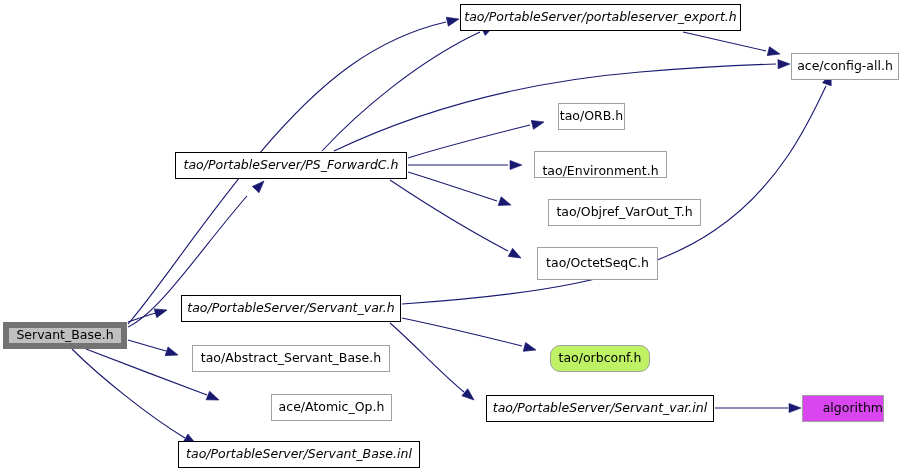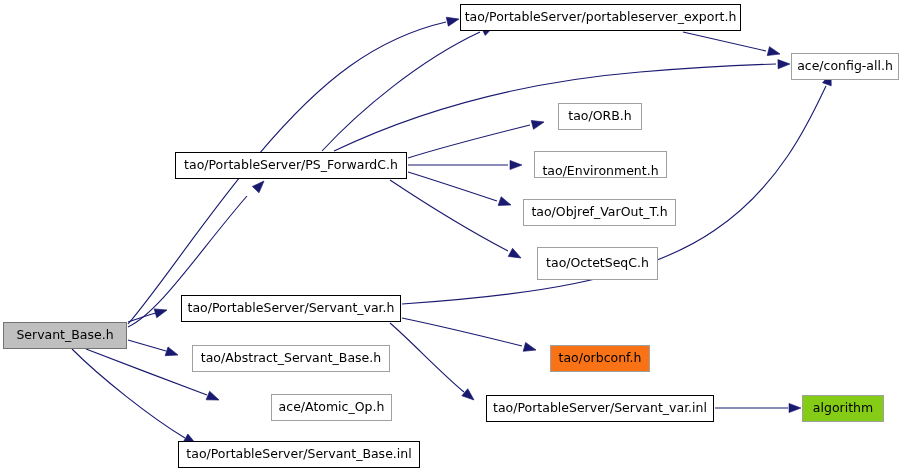--- a/index.html
+++ b/index.html
@@ -38,23 +38,24 @@
     white-space: nowrap;
     letter-spacing: 0px;
   }
   .node-box.border-gray {
     border: 1px solid #a0a0a0;
     background: #ffffff;
   }
   .node-box.border-black {
     border: 1px solid #000000;
     background: #ffffff;
+    font-style: italic;
   }
   .node-box.node-root {
-    border: 1px solid #737373;
+    border: 6px solid #737373;
     background: #bfbfbf;
   }
   .edge-path {
     fill: none;
     stroke: #191970;
     stroke-width: 1.1;
   }
   .edge-arrow {
     fill: #191970;
     stroke: #191970;
@@ -106,46 +107,46 @@
     </div>
     <div class="node-box border-black" style="left: 175px; top: 152px; width: 232px; height: 27px; background: rgb(255, 255, 255);">
       <span>tao/PortableServer/PS_ForwardC.h</span>
     </div>
     <div class="node-box border-black" style="left: 460px; top: 4px; width: 281px; height: 27px; background: rgb(255, 255, 255);">
       <span>tao/PortableServer/portableserver_export.h</span>
     </div>
     <div class="node-box border-gray" style="left: 791px; top: 53px; width: 108px; height: 27px; background: rgb(255, 255, 255);">
       <span>ace/config-all.h</span>
     </div>
-    <div class="node-box border-gray" style="left: 558px; top: 103px; width: 84px; height: 27px; background: rgb(255, 255, 255);">
+    <div class="node-box border-gray" style="left: 558px; top: 103px; width: 67px; height: 27px; background: rgb(255, 255, 255);">
       <span>tao/ORB.h</span>
     </div>
     <div class="node-box border-gray" style="left: 534px; top: 151px; width: 133px; height: 27px; background: rgb(255, 255, 255); align-items: flex-end;">
       <span>tao/Environment.h</span>
     </div>
-    <div class="node-box border-gray" style="left: 523px; top: 199px; width: 153px; height: 27px; background: rgb(255, 255, 255);">
+    <div class="node-box border-gray" style="left: 548px; top: 199px; width: 153px; height: 27px; background: rgb(255, 255, 255);">
       <span>tao/Objref_VarOut_T.h</span>
     </div>
     <div class="node-box border-gray" style="left: 537px; top: 247px; width: 121px; height: 33px; background: rgb(255, 255, 255); justify-content: center;">
       <span>tao/OctetSeqC.h</span>
     </div>
     <div class="node-box border-black" style="left: 181px; top: 295px; width: 220px; height: 27px; background: rgb(255, 255, 255);">
       <span>tao/PortableServer/Servant_var.h</span>
     </div>
     <div class="node-box border-gray" style="left: 192px; top: 345px; width: 198px; height: 27px; background: rgb(255, 255, 255);">
       <span>tao/Abstract_Servant_Base.h</span>
     </div>
     <div class="node-box border-gray" style="left: 231px; top: 394px; width: 121px; height: 27px; background: rgb(255, 255, 255); margin-left: 40px;">
       <span>ace/Atomic_Op.h</span>
     </div>
     <div class="node-box border-black" style="left: 178px; top: 441px; width: 242px; height: 27px; background: rgb(255, 255, 255);">
       <span>tao/PortableServer/Servant_Base.inl</span>
     </div>
-    <div class="node-box border-gray" style="left: 550px; top: 345px; width: 100px; height: 27px; background: #f97316;">
+    <div class="node-box border-gray" style="left: 550px; top: 345px; width: 100px; height: 27px; background: #bef264; border-radius: 10px;">
       <span>tao/orbconf.h</span>
     </div>
     <div class="node-box border-black" style="left: 486px; top: 395px; width: 228px; height: 27px; background: rgb(255, 255, 255); justify-content: center;">
       <span>tao/PortableServer/Servant_var.inl</span>
     </div>
-    <div class="node-box border-gray" style="left: 802px; top: 395px; width: 82px; height: 27px; background: #84cc16;">
+    <div class="node-box border-gray" style="left: 802px; top: 395px; width: 82px; height: 27px; background: #d946ef; justify-content: flex-end;">
       <span>algorithm</span>
     </div>
   </div>
 
 </body></html>

